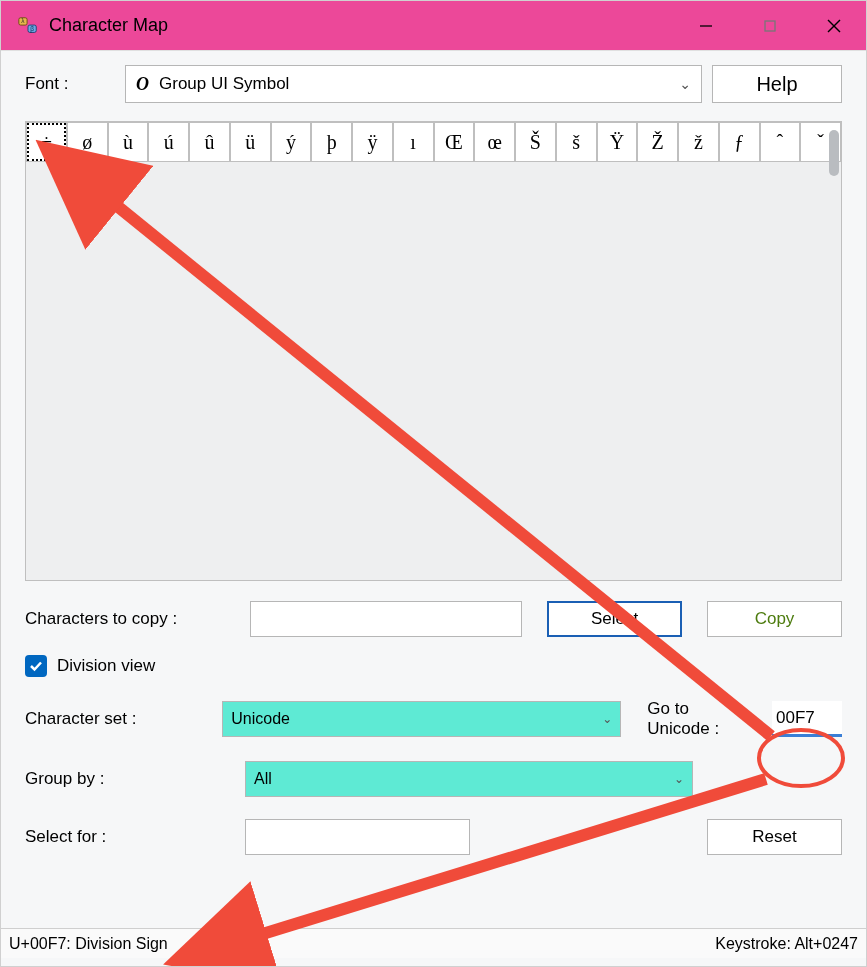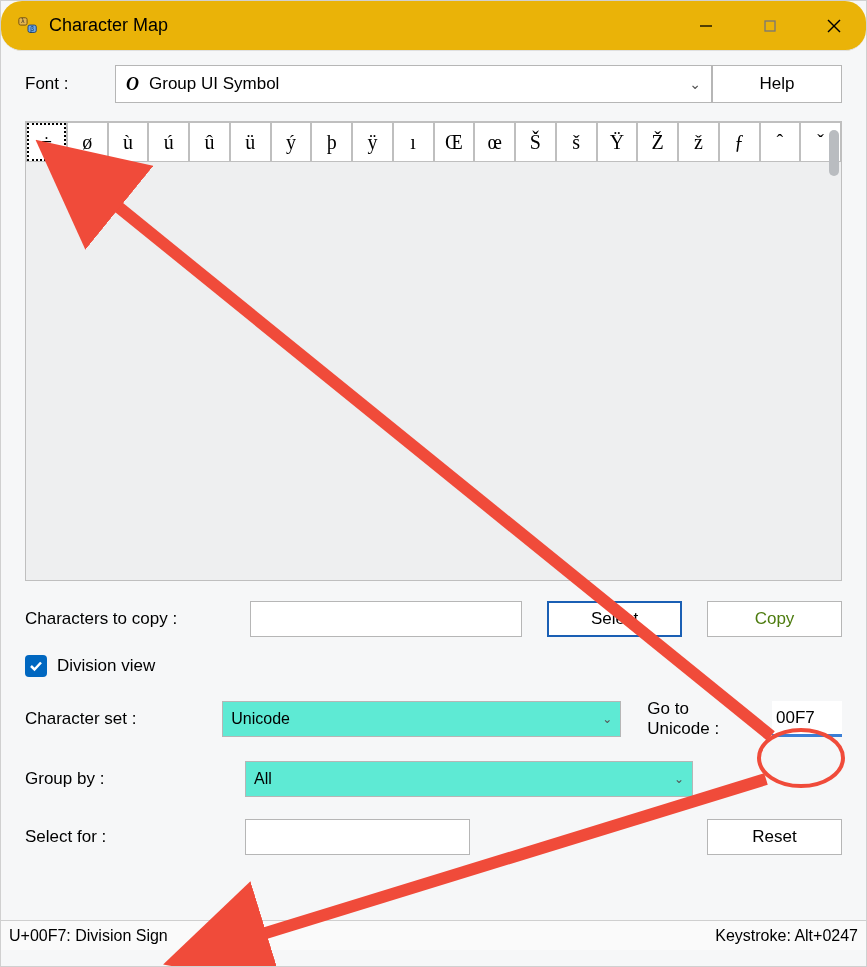--- a/index.html
+++ b/index.html
@@ -1,38 +1,38 @@
 <!DOCTYPE html>
 <html><head>
 <meta charset="utf-8">
 <style>
   * { box-sizing: border-box; }
   html, body { margin:0; padding:0; font-family: "Segoe UI", Tahoma, sans-serif; font-size:15px; color:#000; }
   body { width:867px; height:967px; background:#f6f7f8; border:1px solid #d0d0d0; position:relative; overflow:hidden; }
 
   
-  .titlebar { height:50px; display:flex; align-items:center; background:#eab308; border-bottom:1px solid #e0e0e0;border-radius:21px; }
+  .titlebar { height:50px; display:flex; align-items:center; background:#ec4899; border-bottom:1px solid #e0e0e0; }
   .titlebar .icon-slot { width:22px; height:22px; margin:0 10px 0 16px; }
   .titlebar .title { font-size:18px; color:#000; flex:0 0 auto; }
   .titlebar .spacer { flex:1; }
   .winbtn { width:64px; height:50px; display:flex; align-items:center; justify-content:center; }
   .winbtn svg { width:14px; height:14px; }
   .close svg { width:16px; height:16px; }
 
   
   .client { padding: 14px 24px 0 24px; }
 
   
-  .font-row { display:flex; align-items:center; margin-bottom:18px; }
+  .font-row { display:flex; align-items:center; gap:10px; margin-bottom:18px; }
   .font-row .label { width:90px; font-size:17px; }
   .font-select { flex:1; display:flex; align-items:center; padding:6px 10px; border:1px solid #b6b6b6; background:#fff; height:38px; font-size:17px; }
   .font-select .o-icon { font-style:italic; font-family: Georgia, serif; font-weight:bold; margin-right:10px; font-size:18px; }
   .font-select .font-name { flex:1; }
   .font-select .chevron { font-size:14px; color:#555; }
-  .help-btn { width:130px; height:38px; border:1px solid #b6b6b6; background:#fff; font-size:17px; }
+  .help-btn { width:130px; height:38px; border:1px solid #b6b6b6; background:#fff; font-size:20px; }
 
   
   .grid-wrap { border:1px solid #bfbfbf; background:#eeeff0; height:460px; position:relative; }
   .char-grid { display:grid; grid-template-columns: repeat(20, 1fr); }
   .char-cell { border:1px solid #bfbfbf; height:40px; display:flex; align-items:center; justify-content:center; background:#fff; font-family:"Segoe UI Symbol", serif; font-size:20px; }
   .char-cell.selected { outline:2px dotted #000; outline-offset:-3px; }
   .grid-scroll { position:absolute; right:2px; top:8px; width:10px; height:46px; background:#b9bcc0; border-radius:5px; }
 
   
   .form-row { display:flex; align-items:center; margin-top:20px; gap:25px; }
@@ -47,21 +47,21 @@
   .chk svg { width:14px; height:14px; stroke:#fff; fill:none; stroke-width:2.5; }
 
   .field-row { display:flex; align-items:center; margin-top:22px; gap:20px; }
   .select-box { width:448px; height:36px; border:1px solid #b6b6b6; background:#5eead4; display:flex; align-items:center; padding:0 8px; font-size:16px; }
   .select-box .sval { flex:1; }
   .select-box .chevron { font-size:12px; color:#555; }
   .goto-label { font-size:17px; margin-left:6px; }
   .goto-input { width:70px; height:36px; border:none; border-bottom:3px solid #3a7fd6; background:#fff; font-size:17px; padding:0 4px; }
 
   
-  .statusbar { position:absolute; bottom:16px; left:0; right:0; height:30px; border-top:1px solid #cfcfcf; background:#fafafa; display:flex; align-items:center; padding:0 8px; font-size:16px; }
+  .statusbar { position:absolute; bottom:8px; left:0; right:0; height:30px; border-top:1px solid #cfcfcf; background:#fafafa; display:flex; align-items:center; padding:0 8px; font-size:16px; }
   .statusbar .s-left { flex:1; }
 
   
   .anno { position:absolute; top:0; left:0; width:867px; height:967px; pointer-events:none; }
 
 </style>
 </head>
 <body>
 
 <div class="titlebar">

